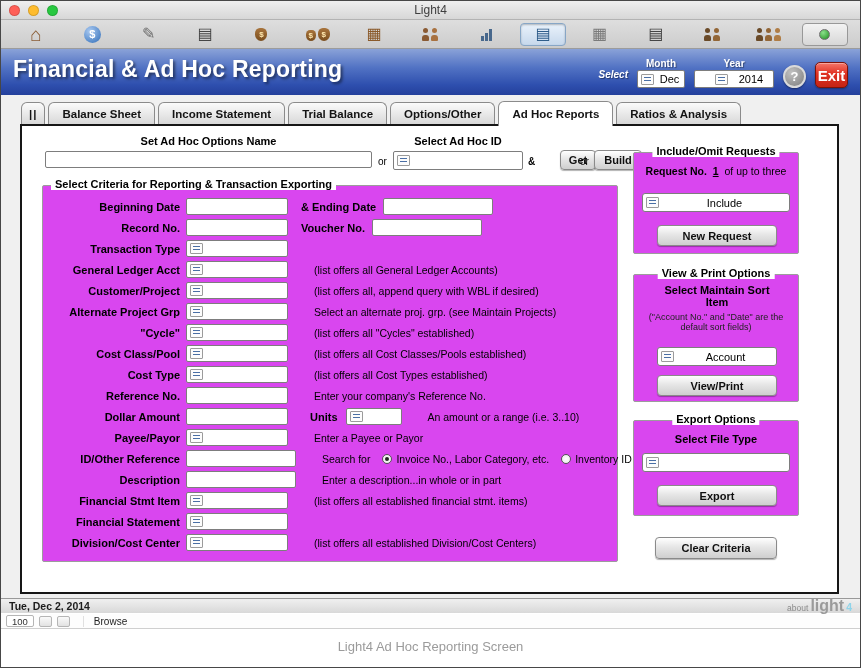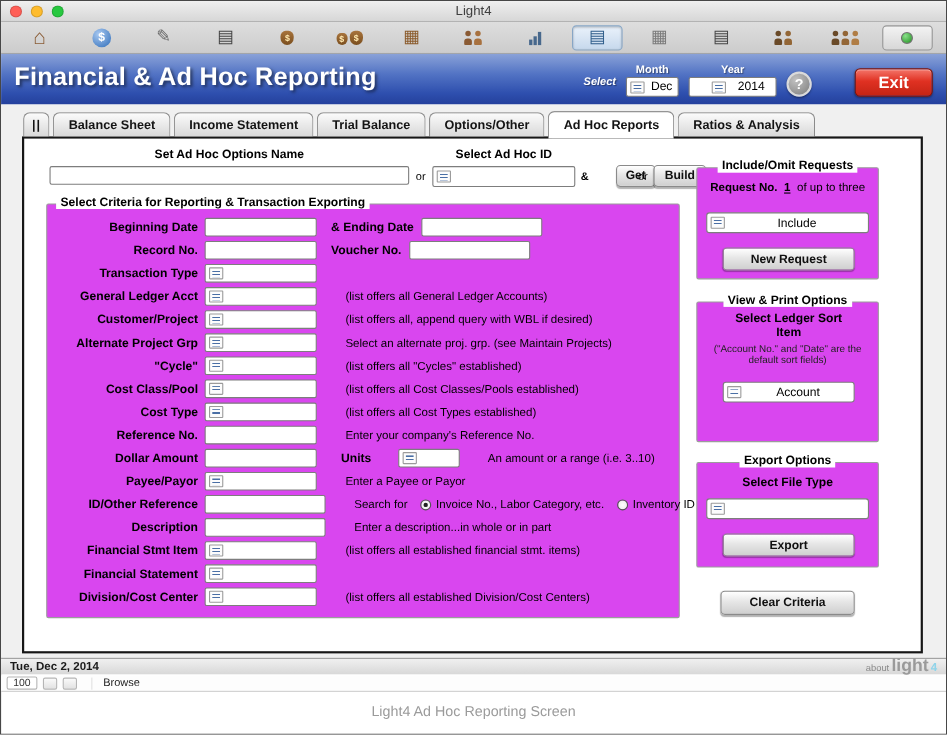--- a/index.html
+++ b/index.html
@@ -59,24 +59,24 @@
                   text-shadow:1px 1px 1px rgba(0,0,0,.4); }
   .hdr-group { display:flex; flex-direction:column; align-items:center; gap:1px; margin-bottom:5px; }
   .hdr-grouplabel { color:#fff; font-size:10px; font-weight:bold; text-shadow:1px 1px 1px rgba(0,0,0,.4); }
   .hdr-dd { height:18px; border-radius:3px; background:#fff; border:1px solid #565656;
             display:flex; align-items:center; padding:0 4px; gap:4px; font-size:11px; }
   .hdr-dd.month { width:48px; } .hdr-dd.year { width:80px;padding-left:20px; }
   .help-btn { width:23px; height:23px; border-radius:50%; margin-bottom:5px;
               background:radial-gradient(circle at 35% 30%, #c2c2c2, #7d7d7d); border:2px solid #dadada;
               box-shadow:0 1px 2px rgba(0,0,0,.4); color:#fff; font-weight:bold; font-size:13px;
               display:flex; align-items:center; justify-content:center; }
-  .exit-btn { width:71px; height:26px; border-radius:5px; margin-bottom:5px;
+  .exit-btn { width:33px; height:26px; border-radius:5px; margin-bottom:5px;
               background:linear-gradient(#f4766a,#e03122 45%,#c42415); border:1px solid #7e1208;
               box-shadow:0 1px 2px rgba(0,0,0,.35), inset 0 1px 0 rgba(255,255,255,.35);
-              color:#fff; font-weight:bold; font-size:15px; display:flex; align-items:center; justify-content:center;margin-left:30px; }
+              color:#fff; font-weight:bold; font-size:15px; display:flex; align-items:center; justify-content:center; }
 
   
   .main-bg { position:absolute; top:95px; left:1px; right:1px; height:503px; background:#f0f0f0; }
   .content { position:absolute; left:20px; top:124px; width:819px; height:470px; background:#fff;
              border:2px solid #161616; z-index:2; }
 
   .tabbar { position:absolute; left:21px; top:101px; height:23px; display:flex; align-items:flex-end; gap:3px; z-index:3; }
   .tab { height:22px; padding:0 13px; display:flex; align-items:center; font-size:11.5px; font-weight:bold;
          color:#141414; background:linear-gradient(#fbfbfb,#d8d8d8); border:1px solid #8b8b8b; border-bottom:none;
          border-radius:6px 6px 0 0; white-space:nowrap; }
@@ -110,21 +110,21 @@
   .legend.l { left:8px; } .legend.c { left:50%; transform:translateX(-50%); }
 
   .fs-criteria { left:20px; top:59px; width:576px; height:377px; }
   .rows { position:absolute; left:6px; top:12px; right:2px; display:flex; flex-direction:column; gap:4px; }
   .crit-row { display:flex; align-items:center; height:17px; }
   .crit-label { width:137px; padding-right:6px; text-align:right; font-size:11px; font-weight:bold; white-space:nowrap; flex:0 0 auto; }
   .w102 { width:102px; flex:0 0 auto; height:17px; }
   .w110 { width:110px; flex:0 0 auto; height:17px; }
   .w56  { width:56px;  flex:0 0 auto; height:17px; }
   .mid-label { font-size:11px; font-weight:bold; margin:0 7px 0 13px; white-space:nowrap; }
-  .mid-label.units { margin-left:22px; margin-right:24px; }
+  .mid-label.units { margin-left:22px; margin-right:8px; }
   .note { font-size:10.5px; margin-left:26px; white-space:nowrap; color:#000; }
   .radio-wrap { display:flex; align-items:center; gap:4px; margin-left:12px; }
   .radio { width:10px; height:10px; border-radius:50%; border:1px solid #555; background:radial-gradient(#fff,#e9e9e9); flex:0 0 auto; position:relative; }
   .radio.checked::after { content:""; position:absolute; left:2px; top:2px; width:4px; height:4px; border-radius:50%; background:#222; }
   .radio-label { font-size:10.5px; white-space:nowrap; }
 
   
   .fs-include { left:611px; top:26px; width:166px; height:102px; }
   .inc-line { position:absolute; top:12px; left:0; right:0; text-align:center; font-size:10.5px; white-space:nowrap; }
   .inc-line .b { font-weight:bold; } .inc-line .u { font-weight:bold; text-decoration:underline; padding:0 3px; }
@@ -448,26 +448,29 @@
         <span class="mini-list"></span>
         <span class="dd-val">Include</span>
       </div>
       <div class="btn inc-btn">
           <span>New Request</span>
         </div>
     </div>
 
     <div class="fs fs-viewprint">
       <span class="legend c">View &amp; Print Options</span>
-      <div class="vp-title">Select Ledger Sort Item</div>
+      <div class="vp-title">Select Maintain Sort Item</div>
       <div class="vp-note">("Account No." and "Date" are the default sort fields)</div>
       <div class="dropdown vp-dd">
         <span class="mini-list"></span>
         <span class="dd-val">Account</span>
       </div>
+      <div class="btn vp-btn">
+          <span>View/Print</span>
+        </div>
     </div>
 
     <div class="fs fs-export">
       <span class="legend c">Export Options</span>
       <div class="ex-title">Select File Type</div>
       <div class="dropdown ex-dd">
         <span class="mini-list"></span>
         <span class="dd-val"></span>
       </div>
       <div class="btn ex-btn">

